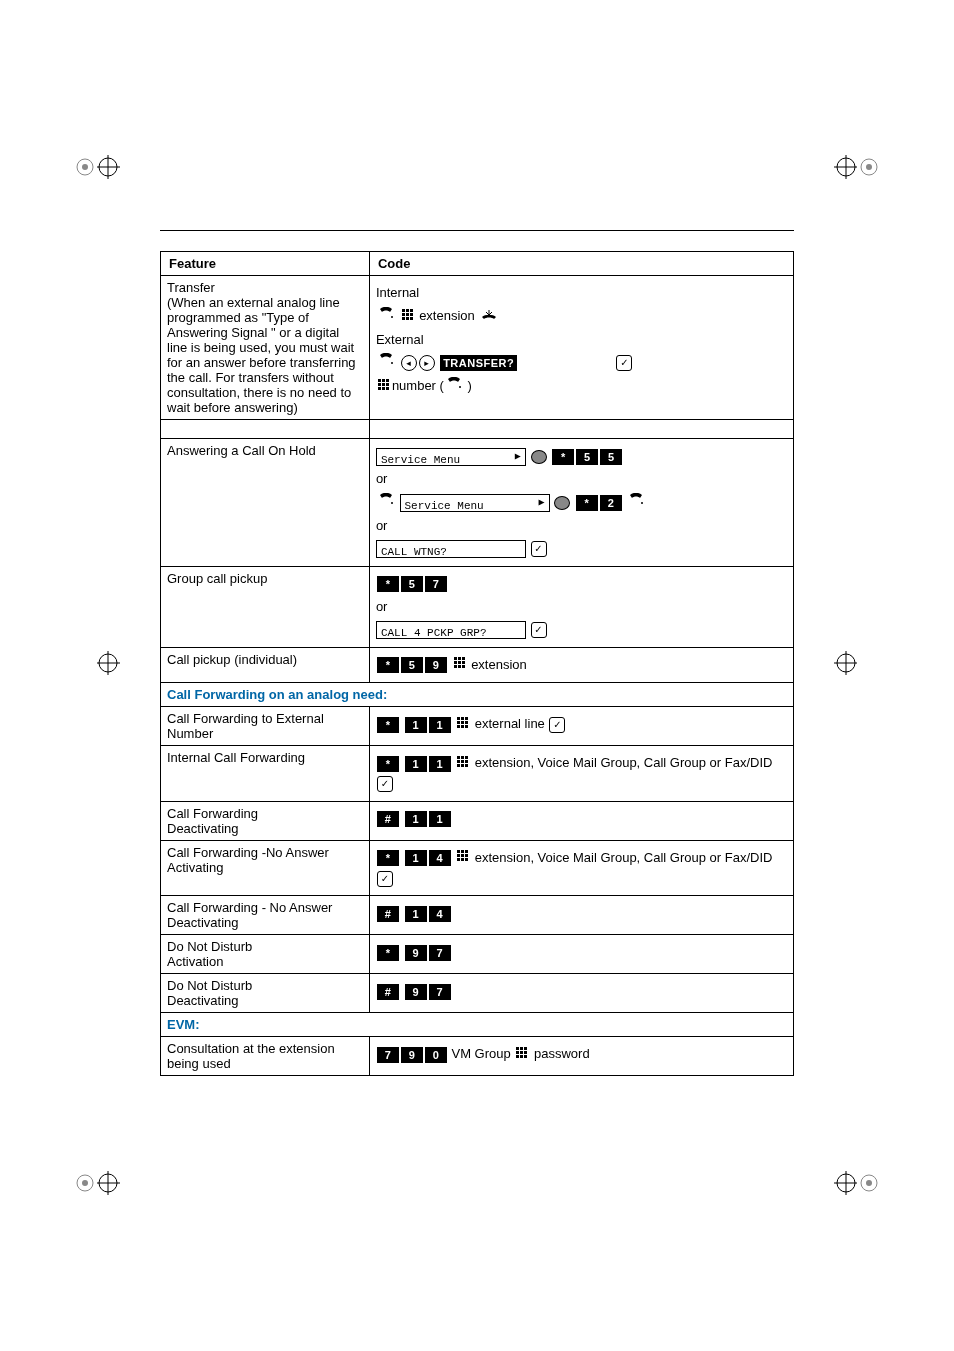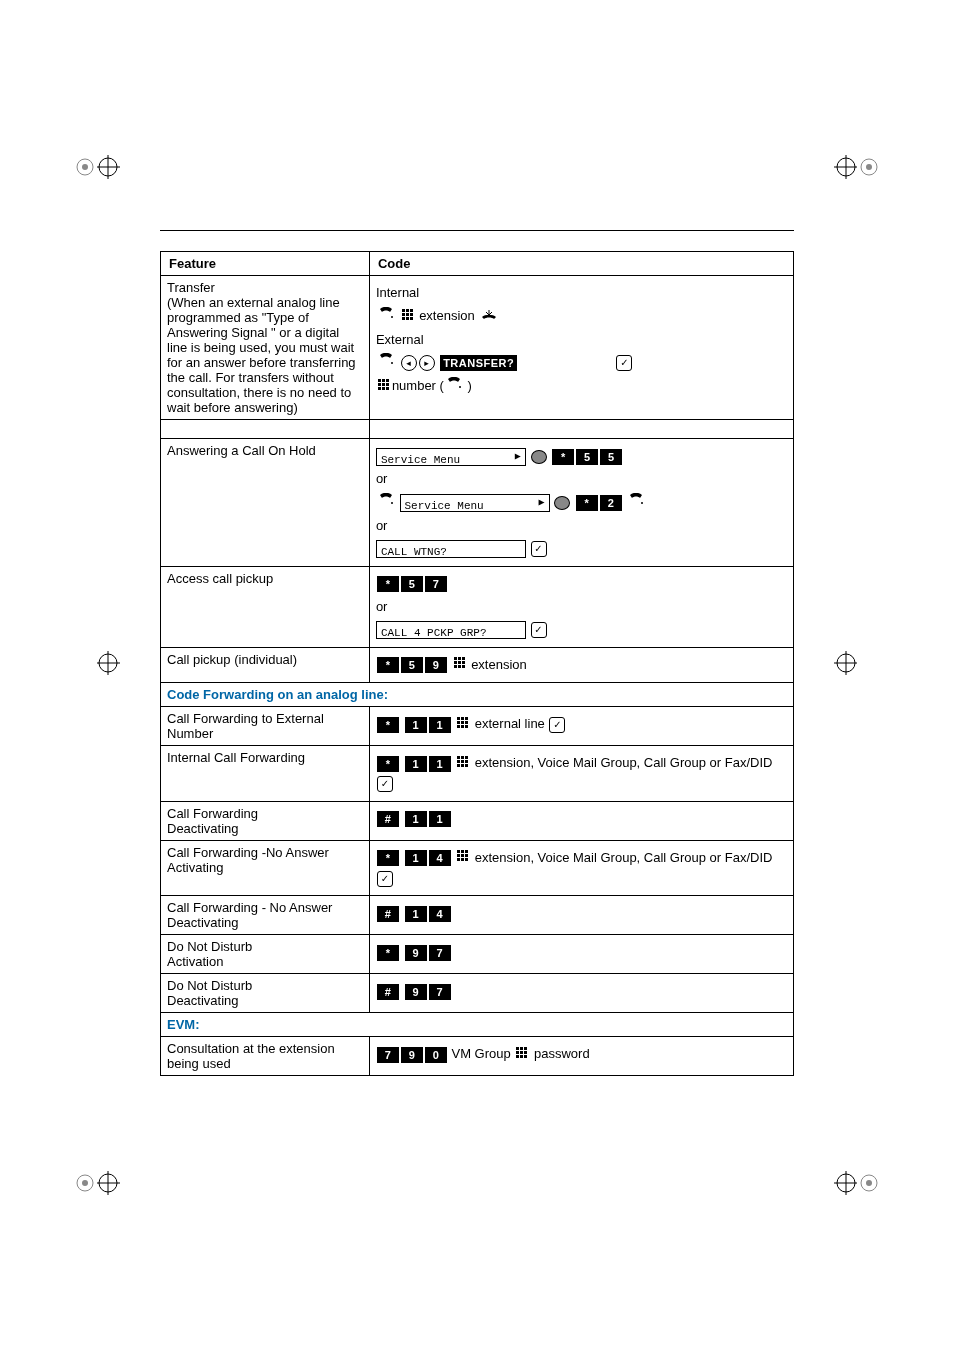--- a/index.html
+++ b/index.html
@@ -301,21 +301,21 @@
         <div class="code-line">
           <span class="lcd lcd-wide">
                 <span>CALL WTNG?</span>
               </span>
           <span class="btn-round">✓</span>
         </div>
       </td>
     </tr>
 
     <tr>
-      <td class="feature-cell bold">Access call pickup</td>
+      <td class="feature-cell bold">Group call pickup</td>
       <td class="code-cell">
         <div class="code-line">
           <span class="key">*</span><span class="key">5</span><span class="key">7</span>
         </div>
         <div class="code-line bold">or</div>
         <div class="code-line">
           <span class="lcd lcd-wide">
                 <span>CALL 4 PCKP GRP?</span>
               </span>
           <span class="btn-round">✓</span>
@@ -338,21 +338,21 @@
                   <rect x="0" y="8" width="3" height="3"></rect>
                   <rect x="4" y="8" width="3" height="3"></rect>
                   <rect x="8" y="8" width="3" height="3"></rect>
                 </svg></span>
           <span>extension</span>
         </div>
       </td>
     </tr>
 
     <tr>
-      <td colspan="2" class="section-header">Code Forwarding on an analog line:</td>
+      <td colspan="2" class="section-header">Call Forwarding on an analog need:</td>
     </tr>
 
     <tr>
       <td class="feature-cell bold">Call Forwarding to External Number</td>
       <td class="code-cell">
         <div class="code-line">
           <span class="key">*</span>
           <span class="key">1</span><span class="key">1</span>
           <span class="icon"><svg width="12" height="12">
                   <rect x="0" y="0" width="3" height="3"></rect>

